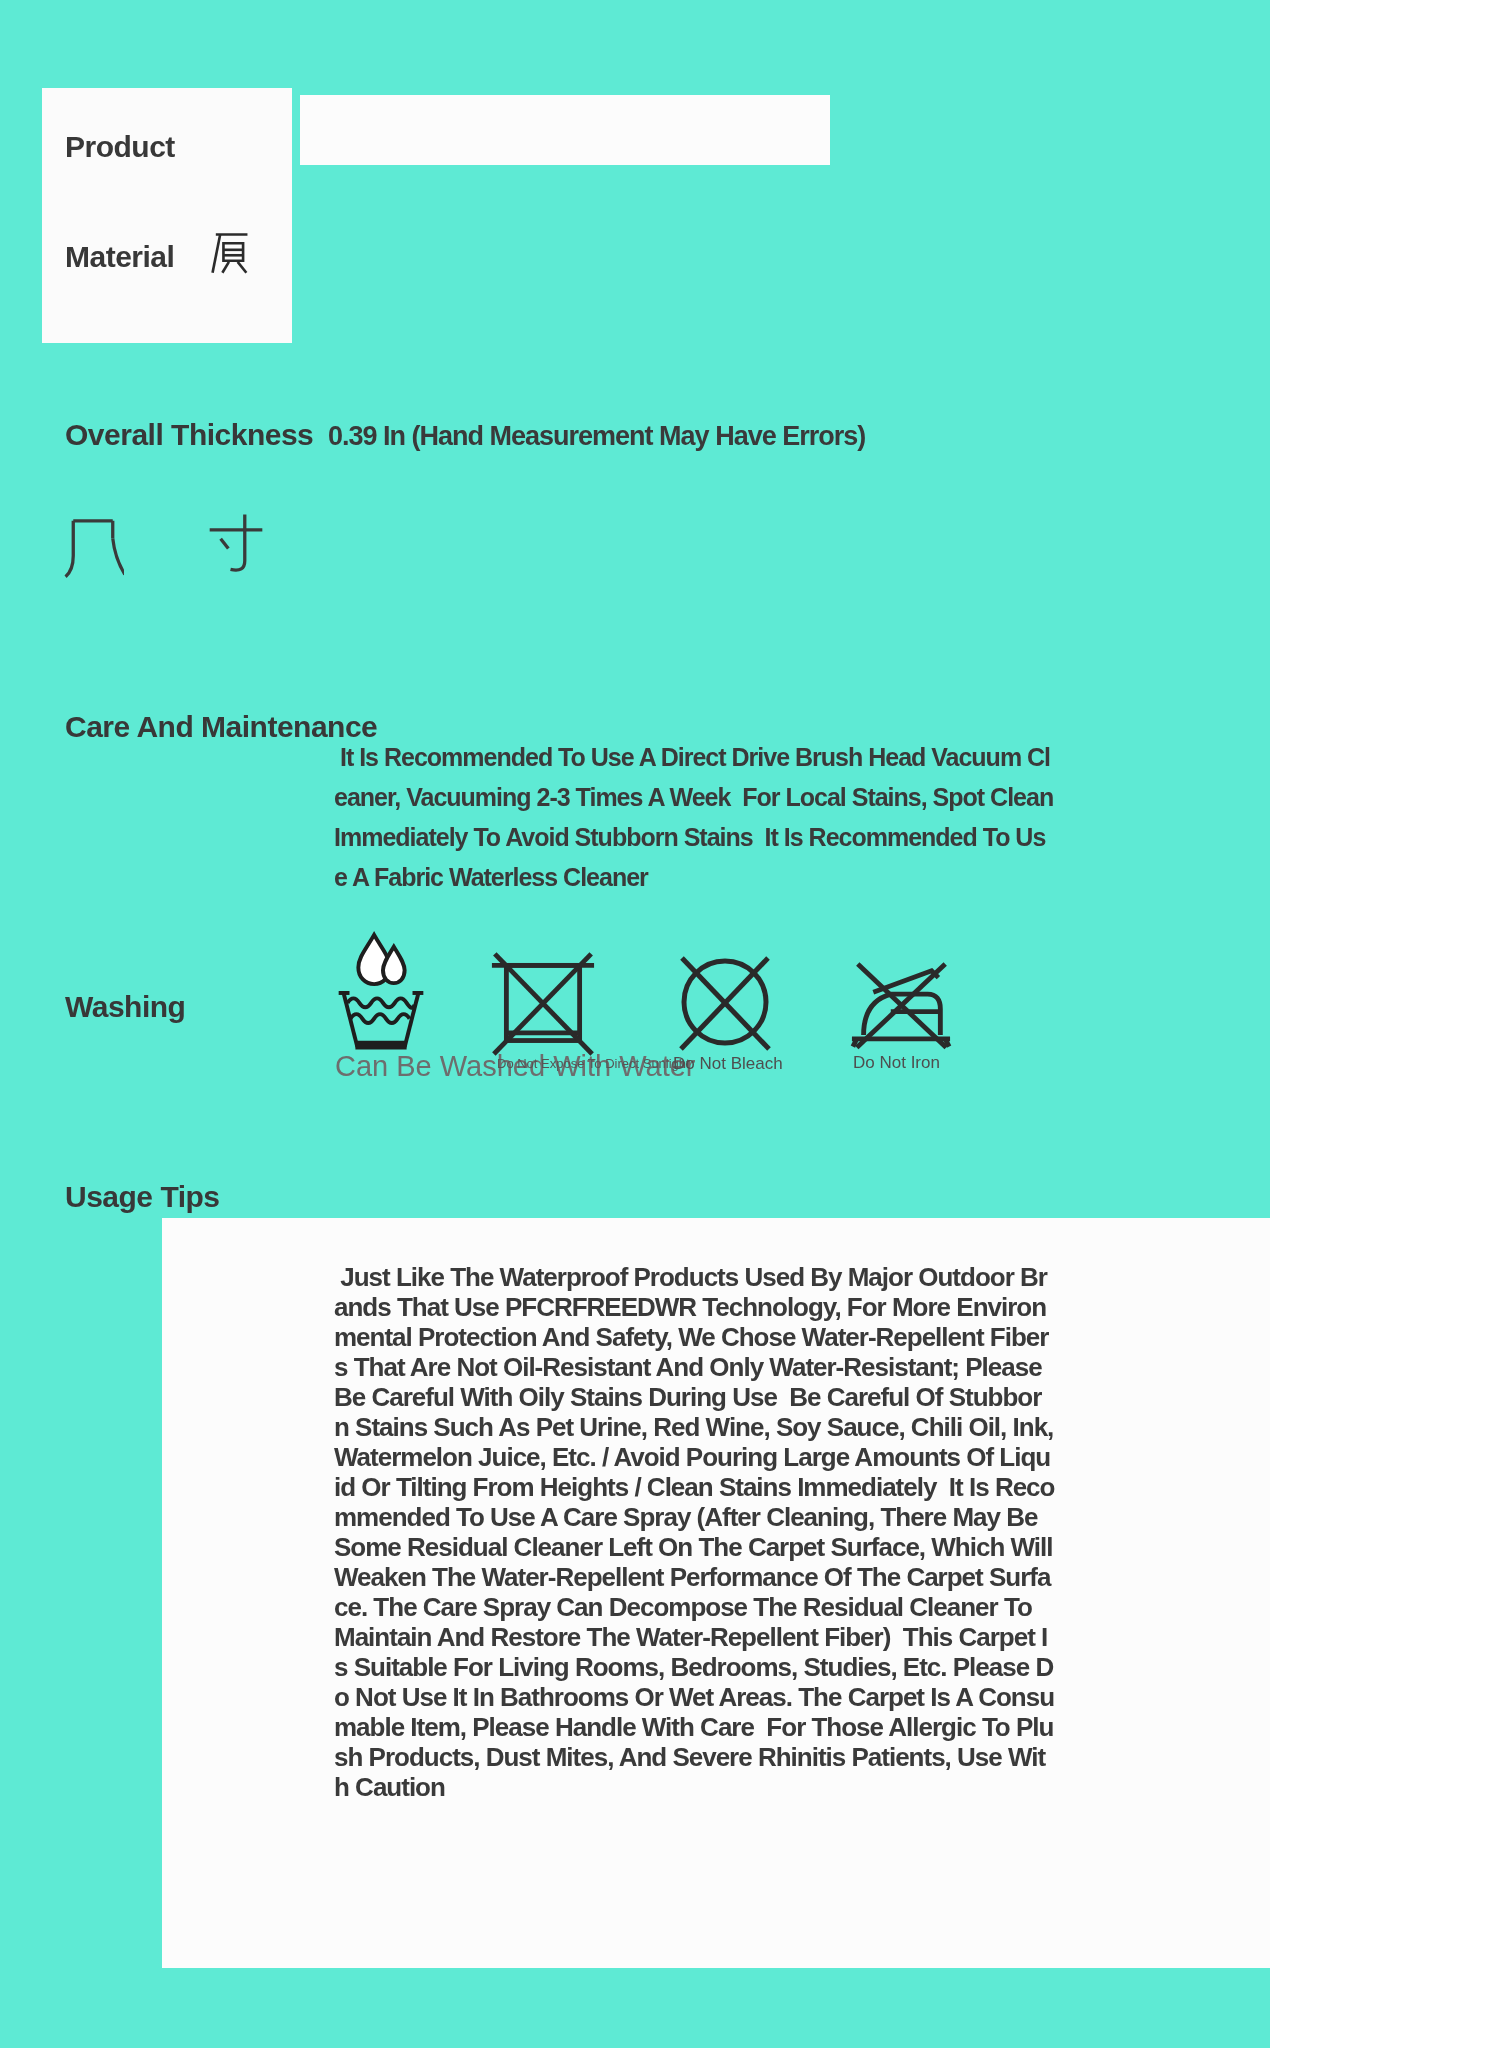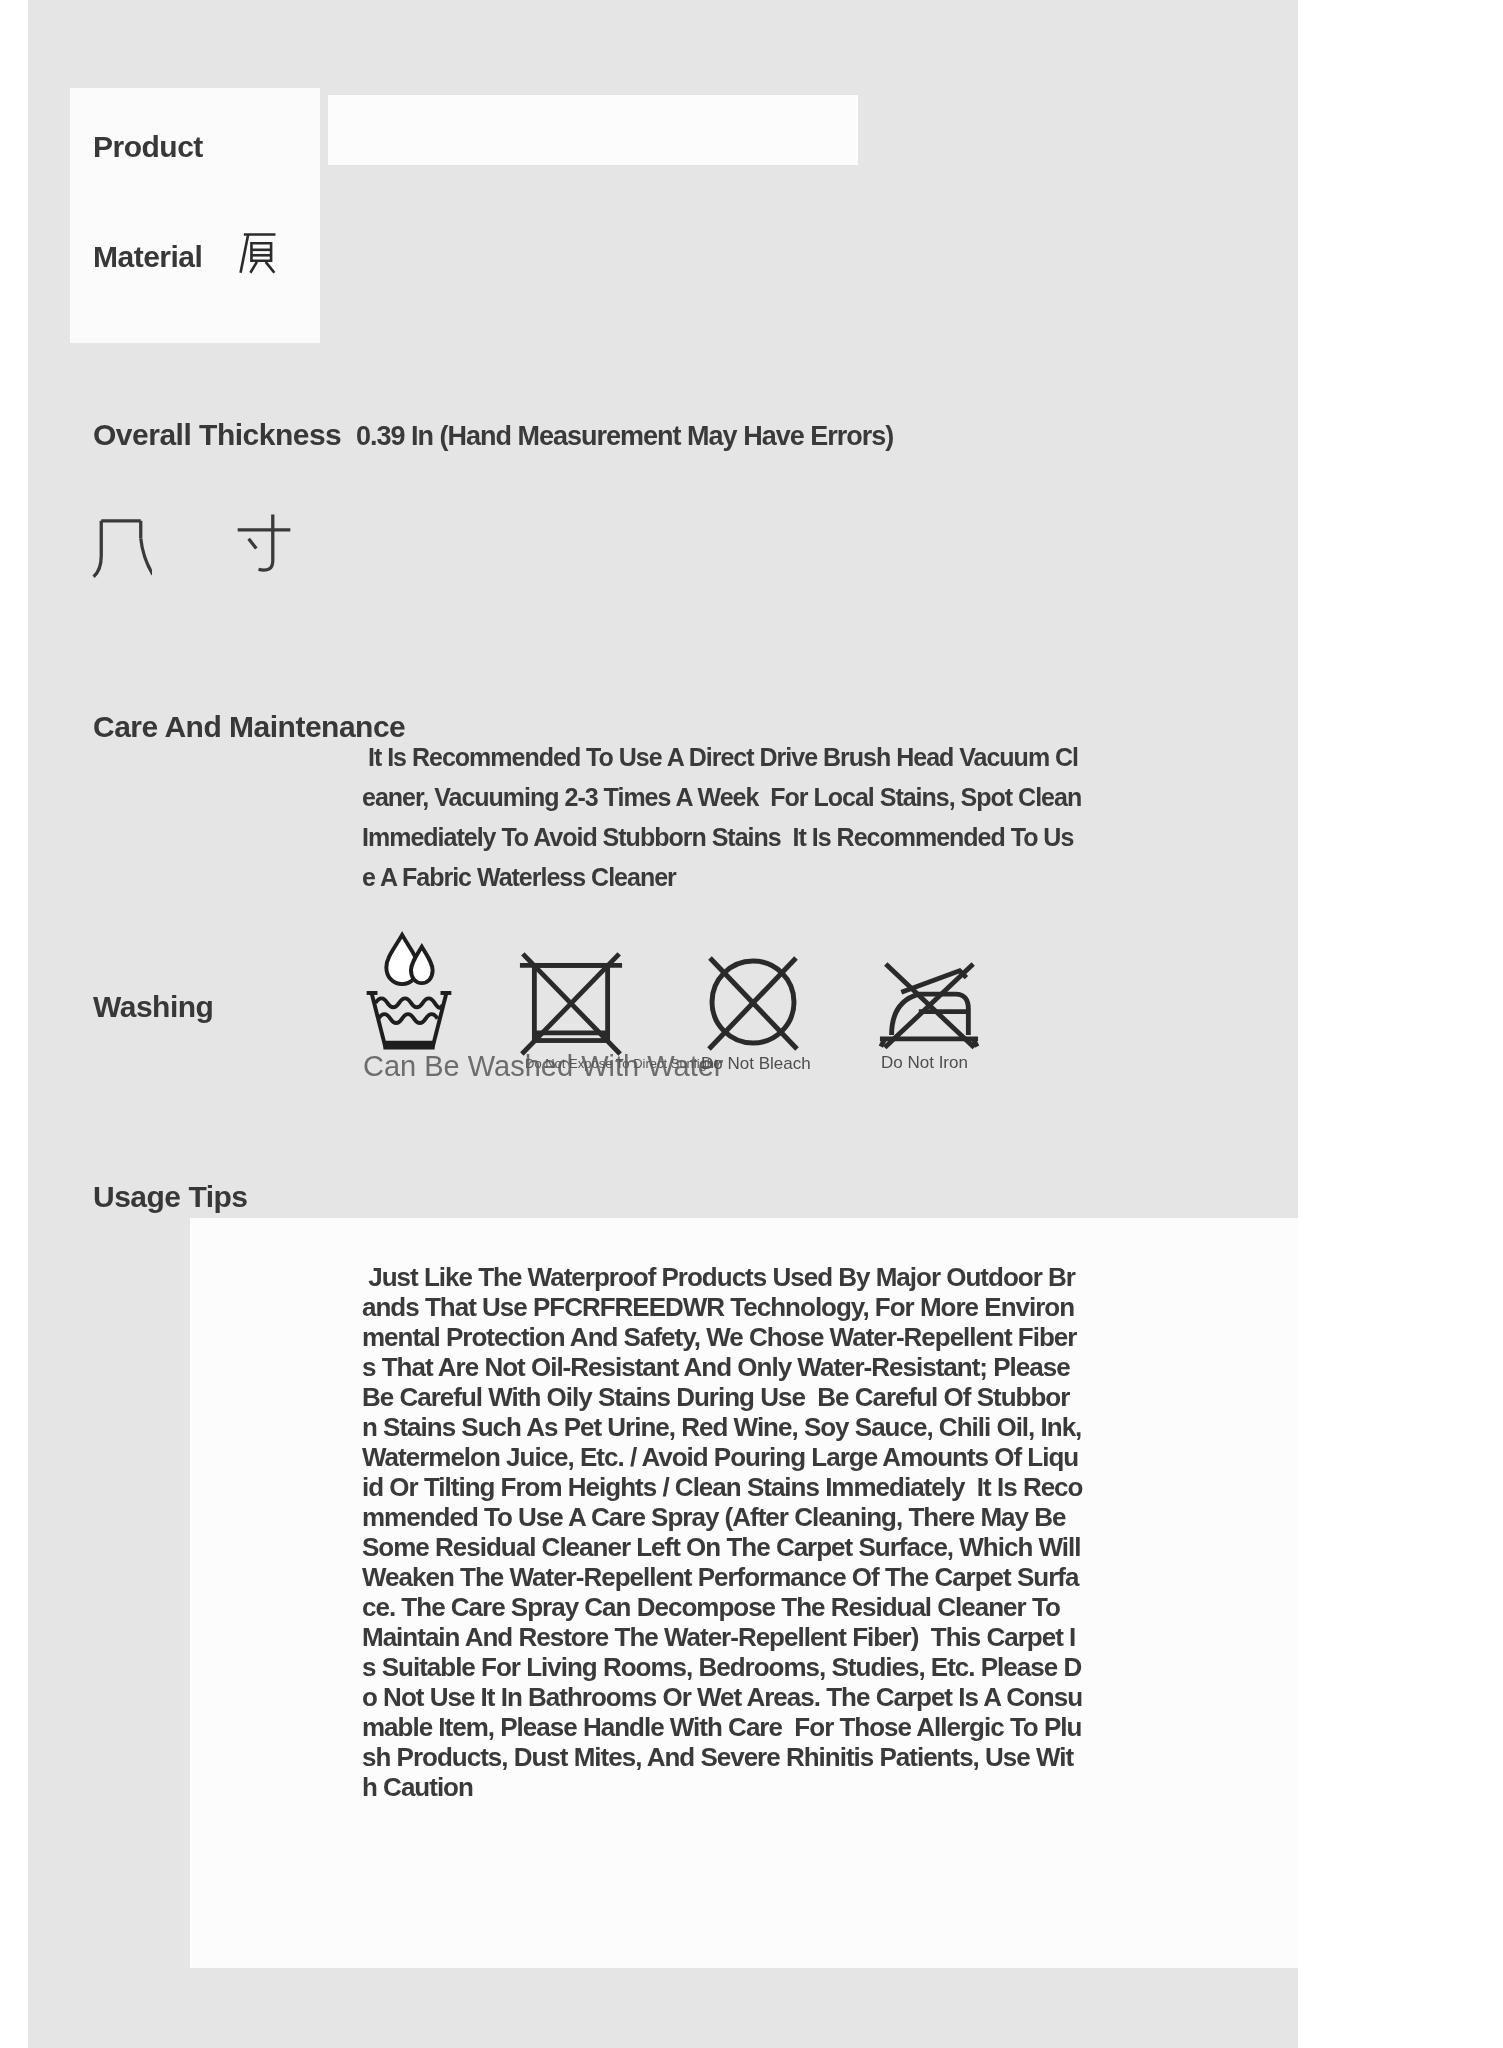--- a/index.html
+++ b/index.html
@@ -1,23 +1,22 @@
 <!DOCTYPE html>
 <html><head>
 <meta charset="utf-8">
 <style>
   html,body{margin:0;padding:0;background:#fff;}
   #page{
     position:relative;
     width:1270px;height:2048px;
-    background:#e5e5e5;
+    background:#5eead4;
     font-family:"Liberation Sans","DejaVu Sans",sans-serif;
     color:#3a3a3a;
     overflow:hidden;
-    margin-left:28px;
   }
   .abs{position:absolute;}
   .patch{position:absolute;background:#fbfbfb;}
   .row-label{
     font-weight:bold;font-size:30px;letter-spacing:-0.5px;color:#383838;
     white-space:nowrap;
   }
   .val-bold{
     font-weight:bold;font-size:27px;letter-spacing:-1px;color:#3a3a3a;
     white-space:nowrap;

